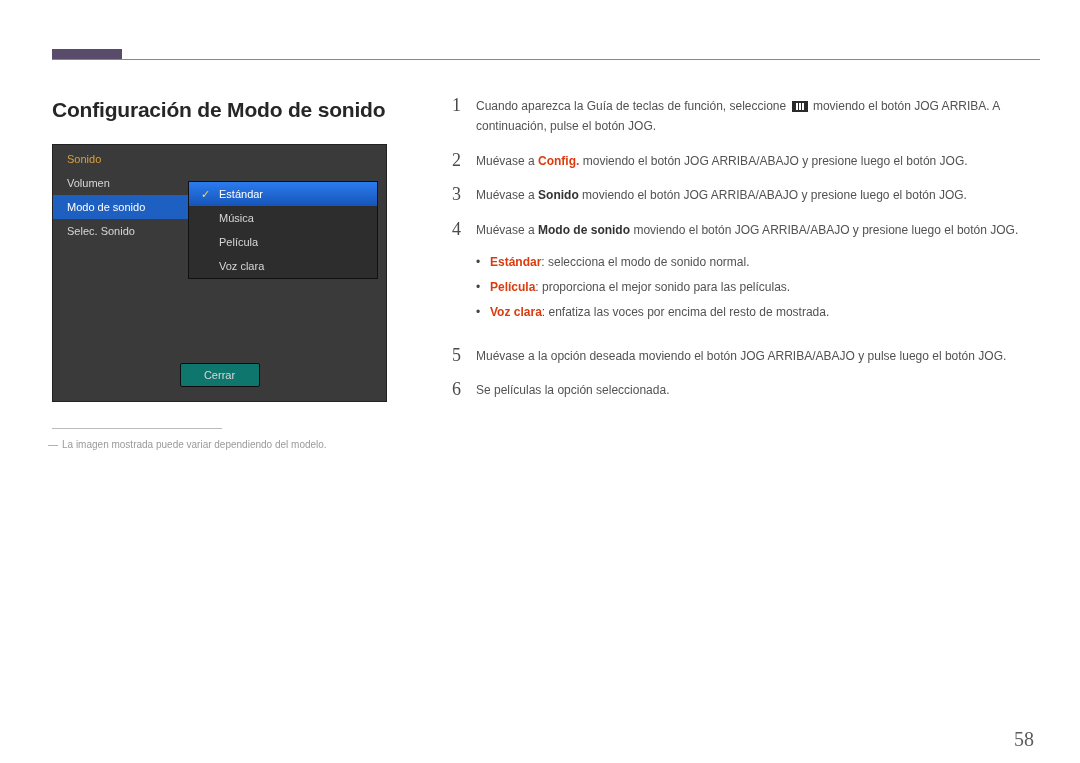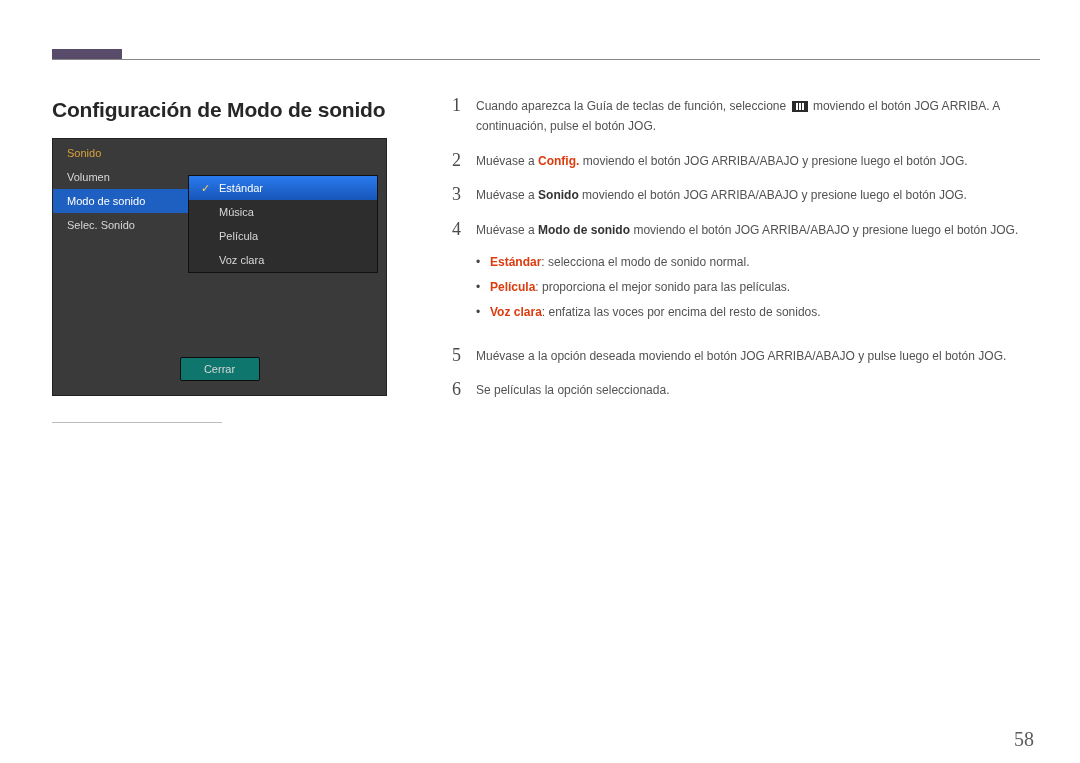--- a/index.html
+++ b/index.html
@@ -30,21 +30,21 @@
     .left-col {
       position: absolute;
       top: 98px;
       left: 52px;
       width: 360px;
     }
     .page-title {
       font-size: 21px;
       font-weight: 700;
       color: #262626;
-      margin-bottom: 16px;
+      margin-bottom: 22px;
       letter-spacing: -0.2px;
     }
     .osd-panel {
       width: 335px;
       background: #3a3a3a;
       border: 1px solid #222;
       position: relative;
       padding-bottom: 14px;
     }
     .osd-tab {
@@ -213,20 +213,21 @@
         <span>Estándar</span>
       </div>
       <div class="submenu-item">Música</div>
       <div class="submenu-item">Película</div>
       <div class="submenu-item">Voz clara</div>
     </div>
     <div class="close-btn">Cerrar</div>
   </div>
 
   <div class="footnote-rule"></div>
+  <div class="footnote">La imagen mostrada puede variar dependiendo del modelo.</div>
 </div>
 
 <div class="right-col">
   <ol class="steps">
     <li class="step">
       <span class="step-num">1</span>
       <span class="step-body">
         <span>Cuando aparezca la Guía de teclas de función, seleccione </span><span class="menu-icon"></span><span> moviendo el botón JOG ARRIBA. A continuación, pulse el botón JOG.</span>
       </span>
     </li>
@@ -246,21 +247,21 @@
       <span class="step-num">4</span>
       <span class="step-body">
         <span>Muévase a </span><span class="bold">Modo de sonido</span><span> moviendo el botón JOG ARRIBA/ABAJO y presione luego el botón JOG.</span>
       </span>
     </li>
   </ol>
 
   <ul class="bullet-list">
     <li><span class="highlight">Estándar</span><span>: selecciona el modo de sonido normal.</span></li>
     <li><span class="highlight">Película</span><span>: proporciona el mejor sonido para las películas.</span></li>
-    <li><span class="highlight">Voz clara</span><span>: enfatiza las voces por encima del resto de sonidos.</span></li>
+    <li><span class="highlight">Voz clara</span><span>: enfatiza las voces por encima del resto de mostrada.</span></li>
   </ul>
 
   <ol class="steps">
     <li class="step">
       <span class="step-num">5</span>
       <span class="step-body">Muévase a la opción deseada moviendo el botón JOG ARRIBA/ABAJO y pulse luego el botón JOG.</span>
     </li>
     <li class="step">
       <span class="step-num">6</span>
       <span class="step-body">Se películas la opción seleccionada.</span>

